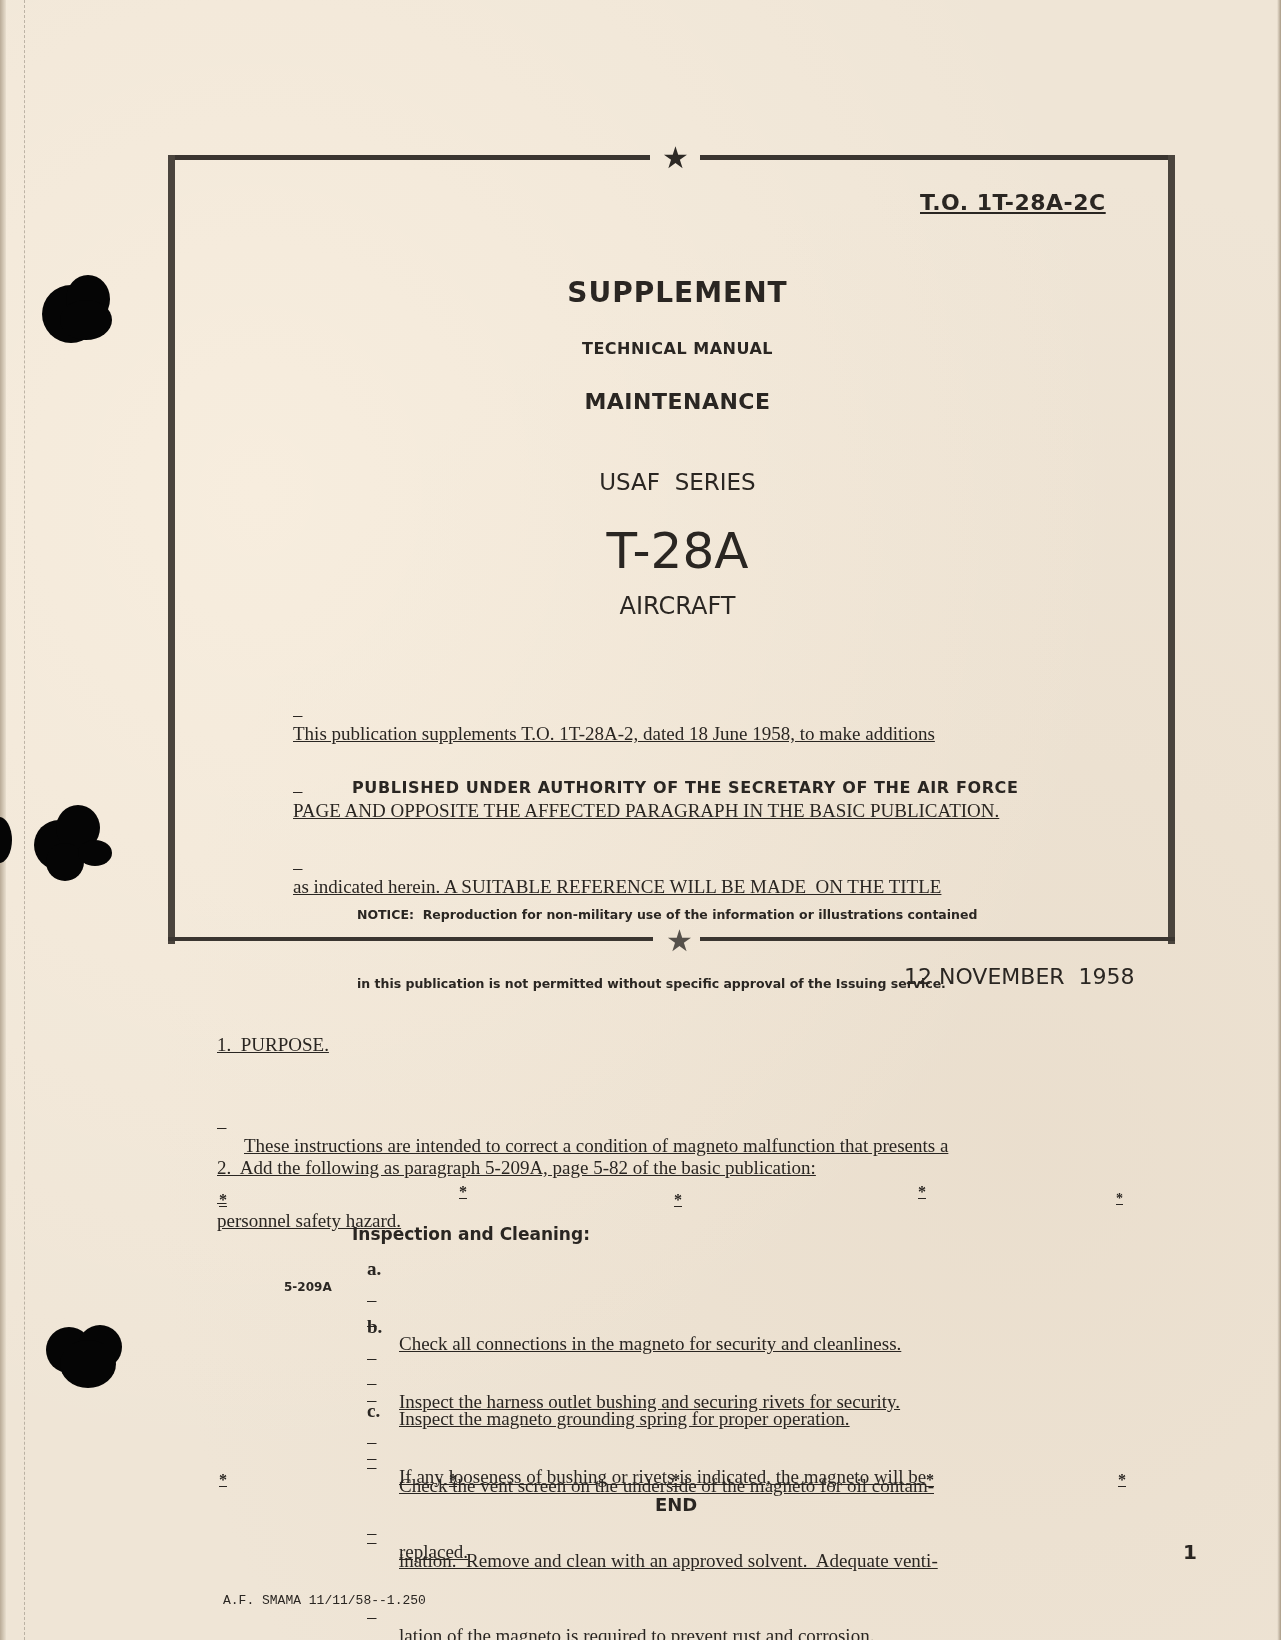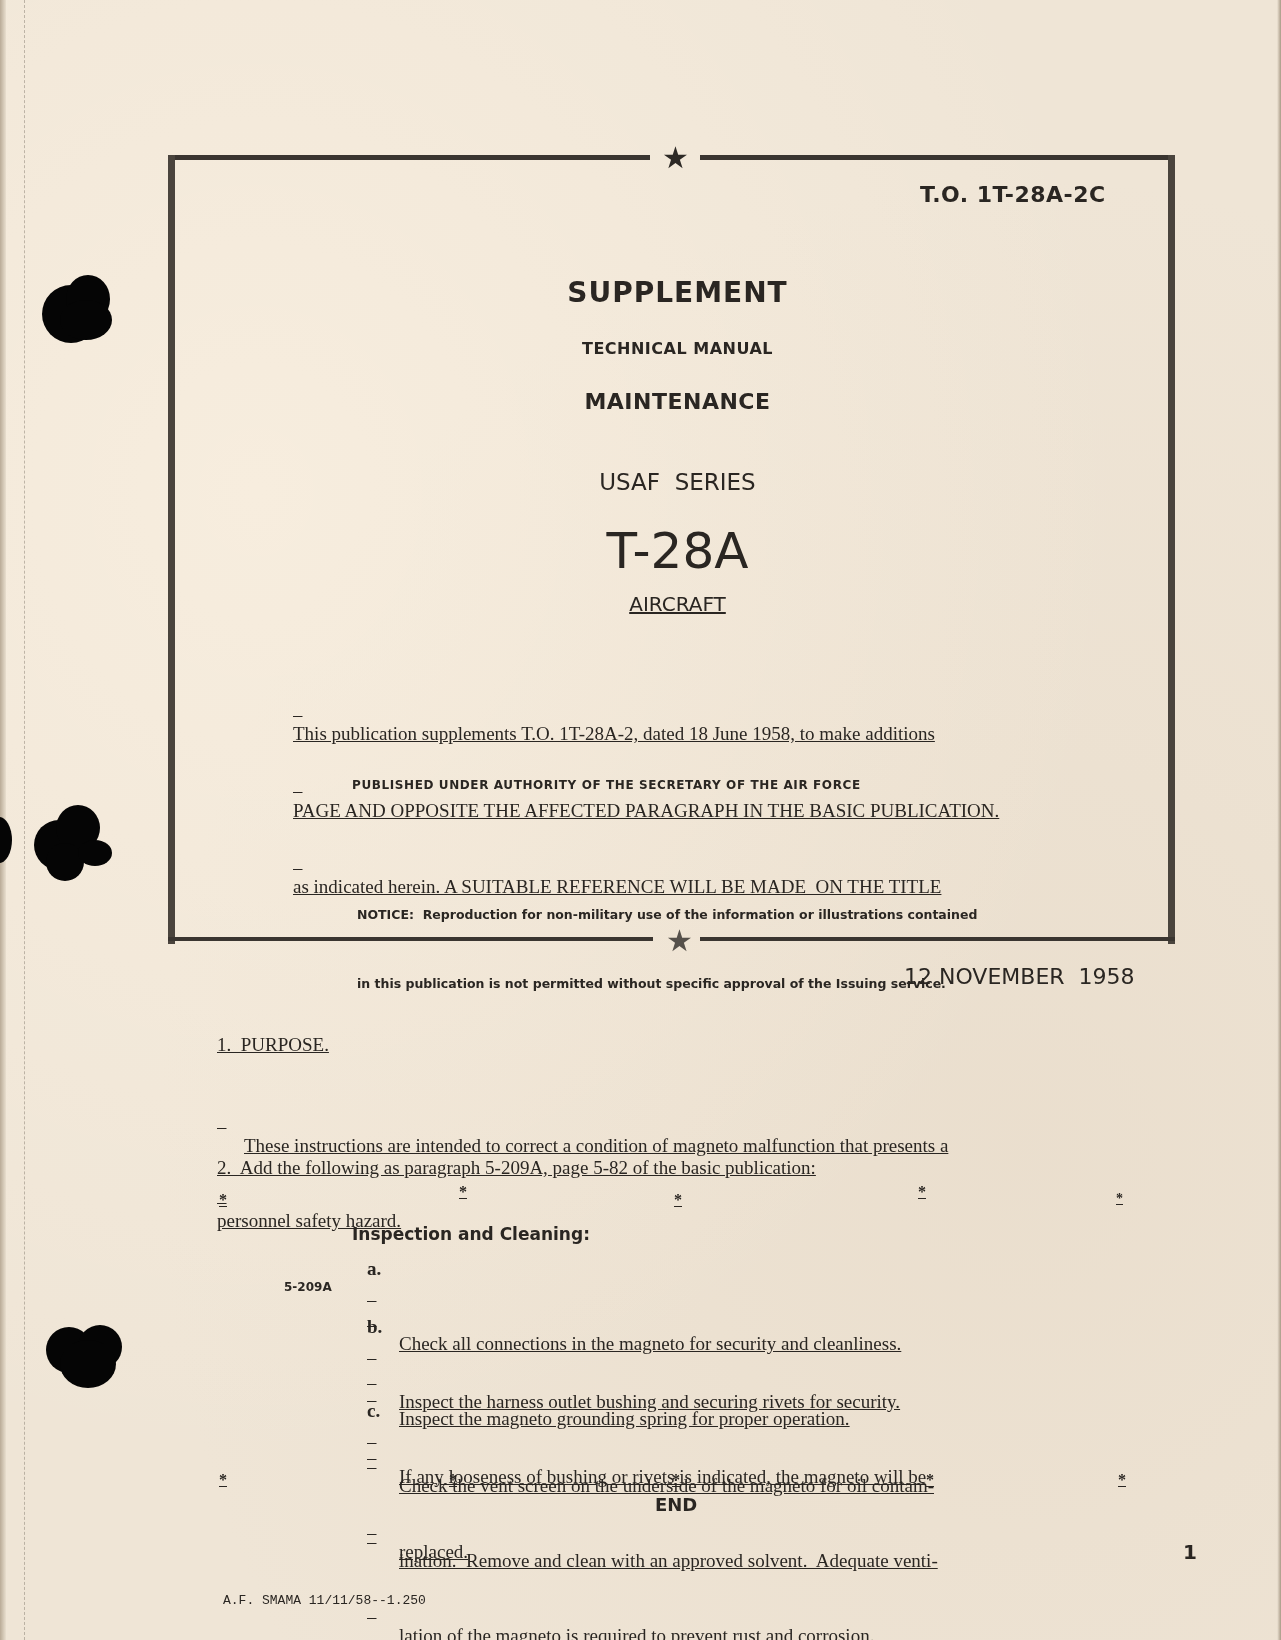--- a/index.html
+++ b/index.html
@@ -62,35 +62,35 @@
 
 <div class="abs frame-top-l"></div>
 <div class="abs frame-top-r"></div>
 <div class="abs frame-left"></div>
 <div class="abs frame-right"></div>
 <div class="abs frame-bot-l"></div>
 <div class="abs frame-bot-r"></div>
 <div class="abs star" style="left:662px;top:143px;">★</div>
 <div class="abs star" style="left:666px;top:926px;color:#55504a;">★</div>
 
-<div class="abs sans bold" style="left:920px;top:182px;font-size:22px;letter-spacing:0.5px;">T.O. 1T-28A-2C</div>
+<div class="abs sans bold" style="left:920px;top:190px;font-size:22px;letter-spacing:0.5px;text-decoration:underline;">T.O. 1T-28A-2C</div>
 
 <div class="abs sans bold center" style="left:400px;width:555px;top:276px;font-size:28px;letter-spacing:1px;">SUPPLEMENT</div>
 <div class="abs sans bold center" style="left:400px;width:555px;top:339px;font-size:16px;letter-spacing:0.5px;">TECHNICAL MANUAL</div>
 <div class="abs sans bold center" style="left:400px;width:555px;top:389px;font-size:22px;letter-spacing:0.5px;">MAINTENANCE</div>
 <div class="abs sans center" style="left:400px;width:555px;top:469px;font-size:23px;white-space:pre;">USAF  SERIES</div>
 <div class="abs sans center" style="left:400px;width:555px;top:522px;font-size:50px;">T-28A</div>
-<div class="abs sans center" style="left:400px;width:555px;top:592px;font-size:20px;text-decoration:underline;">AIRCRAFT</div>
+<div class="abs sans center" style="left:400px;width:555px;top:592px;font-size:24px;">AIRCRAFT</div>
 
 <div class="abs serif" style="left:293px;top:670px;font-size:19px;line-height:25.5px;white-space:pre;">
   <div>This publication supplements T.O. 1T-28A-2, dated 18 June 1958, to make additions</div>
   <div>PAGE AND OPPOSITE THE AFFECTED PARAGRAPH IN THE BASIC PUBLICATION.</div>
   <div>as indicated herein. A SUITABLE REFERENCE WILL BE MADE  ON THE TITLE</div>
 </div>
-<div class="abs sans bold" style="left:352px;top:778px;font-size:12px;letter-spacing:0.6px;">PUBLISHED UNDER AUTHORITY OF THE SECRETARY OF THE AIR FORCE</div>
+<div class="abs sans bold" style="left:352px;top:778px;font-size:16px;letter-spacing:0.6px;">PUBLISHED UNDER AUTHORITY OF THE SECRETARY OF THE AIR FORCE</div>
 <div class="abs sans bold" style="left:357px;top:857px;font-size:12.5px;line-height:23px;white-space:pre;">
   <div>NOTICE:  Reproduction for non-military use of the information or illustrations contained</div>
   <div>in this publication is not permitted without specific approval of the Issuing service.</div>
 </div>
 
 <div class="abs sans" style="left:904px;top:964px;font-size:22px;white-space:pre;">12 NOVEMBER  1958</div>
 
 <div class="abs serif" style="left:217px;top:1034px;font-size:19px;white-space:pre;">1.  PURPOSE.</div>
 <div class="abs serif" style="left:217px;top:1083px;font-size:19px;line-height:25px;white-space:pre;">
   <div style="padding-left:27px;">These instructions are intended to correct a condition of magneto malfunction that presents a</div>

